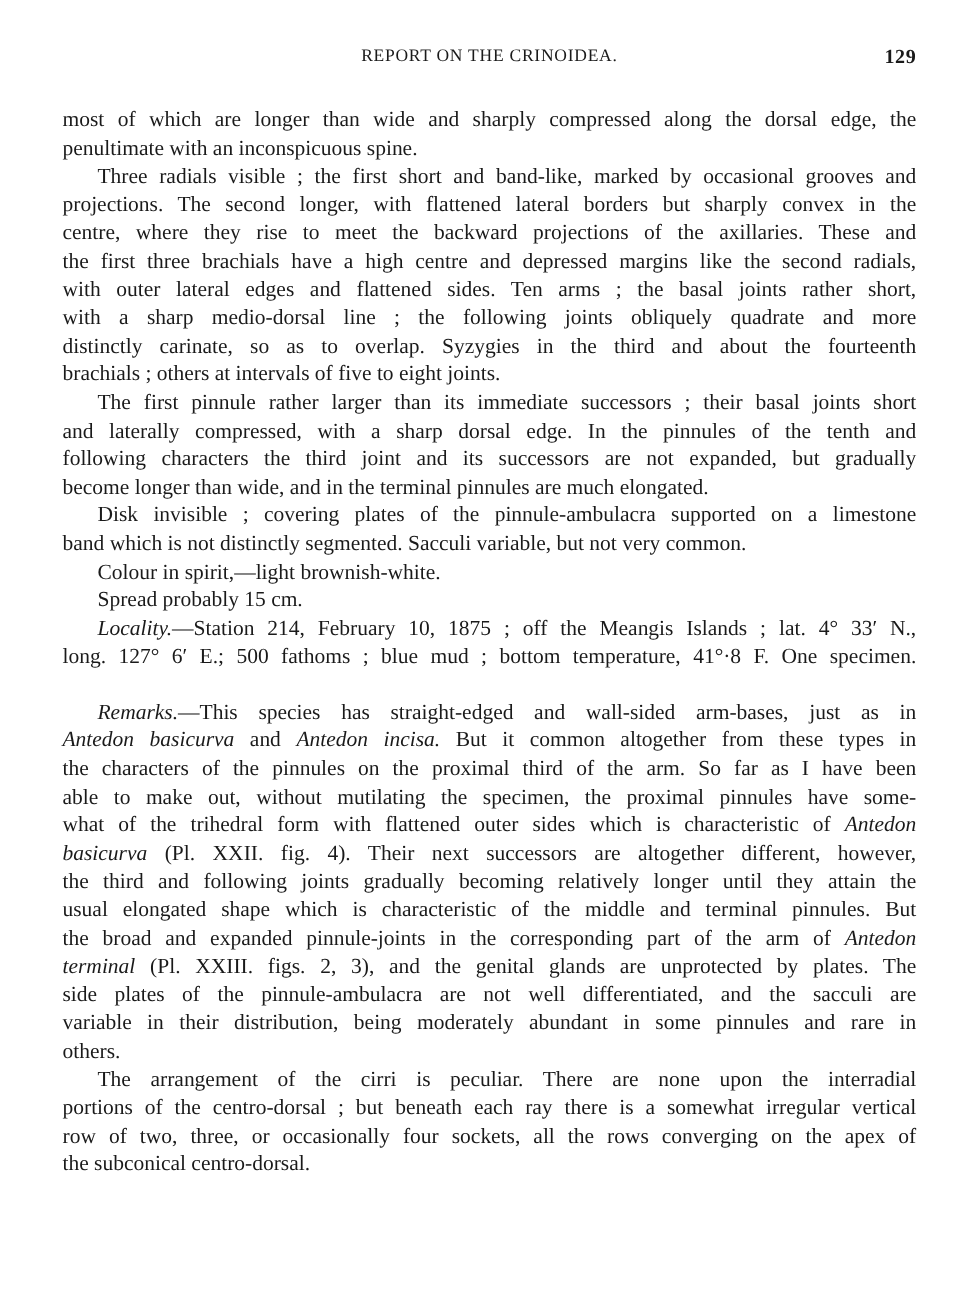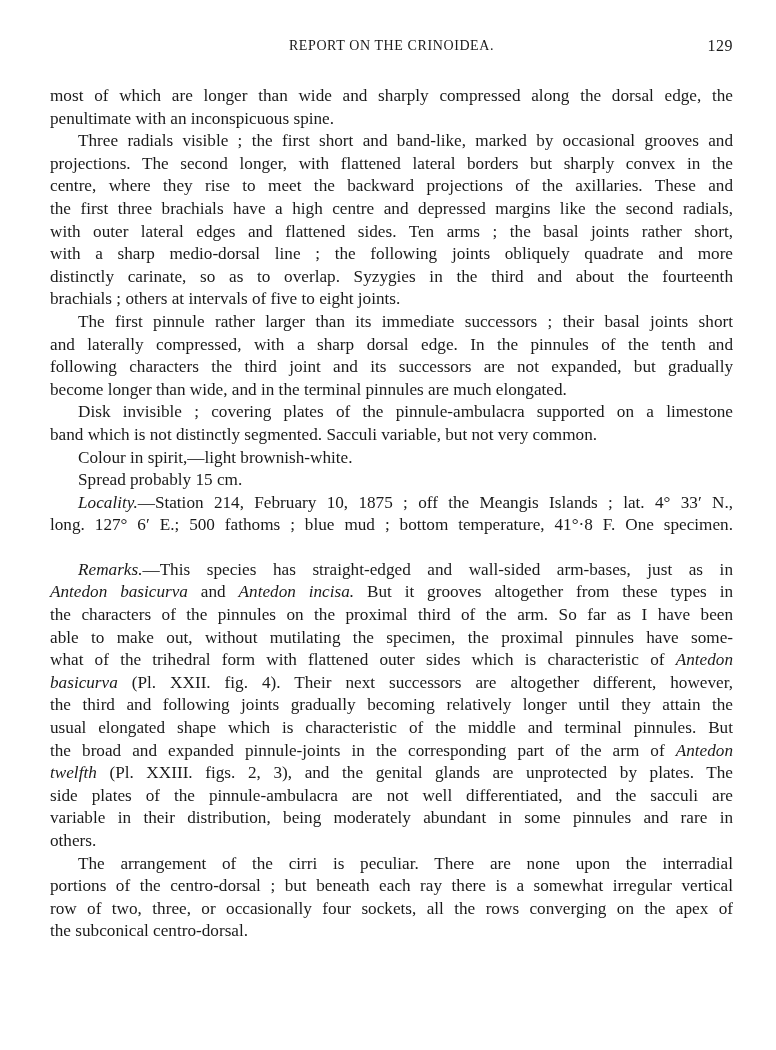--- a/index.html
+++ b/index.html
@@ -11,21 +11,21 @@
     }
     .header {
       position: absolute; top: 38px; left: 50px; width: 683px; height: 24px;
       font-size: 14px; letter-spacing: 0.5px;
     }
     .header .title {
       position: absolute; left: 0; right: 0; text-align: center; top: 0;
       font-size: 14px; letter-spacing: 0.6px;
     }
     .header .pageno {
-      position: absolute; right: 0; top: -1px; font-size: 16px; font-weight: normal;
+      position: absolute; right: 0; top: -1px; font-size: 16px; font-weight: bold;
     }
     .body {
       position: absolute; left: 50px; top: 85px; width: 683px;
       font-size: 17.2px; line-height: 22.6px;
     }
     .line {
       display: block; white-space: nowrap; text-align: justify;
       text-align-last: justify; height: 22.6px; overflow: visible;
     }
     .line.last { text-align-last: left; }
@@ -83,29 +83,29 @@
 
     <div>
       <span class="line indent"><i>Locality.</i><span>—Station 214, February 10, 1875 ; off the Meangis Islands ; lat. 4° 33′ N.,</span></span>
       <span class="line">long. 127° 6′ E.; 500 fathoms ; blue mud ; bottom temperature, 41°·8 F.   One specimen.</span>
     </div>
 
     <div class="gap"></div>
 
     <div>
       <span class="line indent"><i>Remarks.</i><span>—This species has straight-edged and wall-sided arm-bases, just as in</span></span>
-      <span class="line"><i>Antedon basicurva</i> <span>and</span> <i>Antedon incisa.</i><span>  But it grooves altogether from these types in</span></span>
+      <span class="line"><i>Antedon basicurva</i> <span>and</span> <i>Antedon incisa.</i><span>  But it common altogether from these types in</span></span>
       <span class="line">the characters of the pinnules on the proximal third of the arm.  So far as I have been</span>
       <span class="line">able to make out, without mutilating the specimen, the proximal pinnules have some-</span>
       <span class="line"><span>what of the trihedral form with flattened outer sides which is characteristic of</span> <i>Antedon</i></span>
       <span class="line"><i>basicurva</i> <span>(Pl. XXII. fig. 4).  Their next successors are altogether different, however,</span></span>
       <span class="line">the third and following joints gradually becoming relatively longer until they attain the</span>
       <span class="line">usual elongated shape which is characteristic of the middle and terminal pinnules.  But</span>
       <span class="line"><span>the broad and expanded pinnule-joints in the corresponding part of the arm of</span> <i>Antedon</i></span>
-      <span class="line"><i>twelfth</i> <span>(Pl. XXIII. figs. 2, 3), and the genital glands are unprotected by plates.  The</span></span>
+      <span class="line"><i>terminal</i> <span>(Pl. XXIII. figs. 2, 3), and the genital glands are unprotected by plates.  The</span></span>
       <span class="line">side plates of the pinnule-ambulacra are not well differentiated, and the sacculi are</span>
       <span class="line">variable in their distribution, being moderately abundant in some pinnules and rare in</span>
       <span class="line last">others.</span>
     </div>
 
     <div>
       <span class="line indent">The arrangement of the cirri is peculiar.  There are none upon the interradial</span>
       <span class="line">portions of the centro-dorsal ; but beneath each ray there is a somewhat irregular vertical</span>
       <span class="line">row of two, three, or occasionally four sockets, all the rows converging on the apex of</span>
       <span class="line last">the subconical centro-dorsal.</span>

